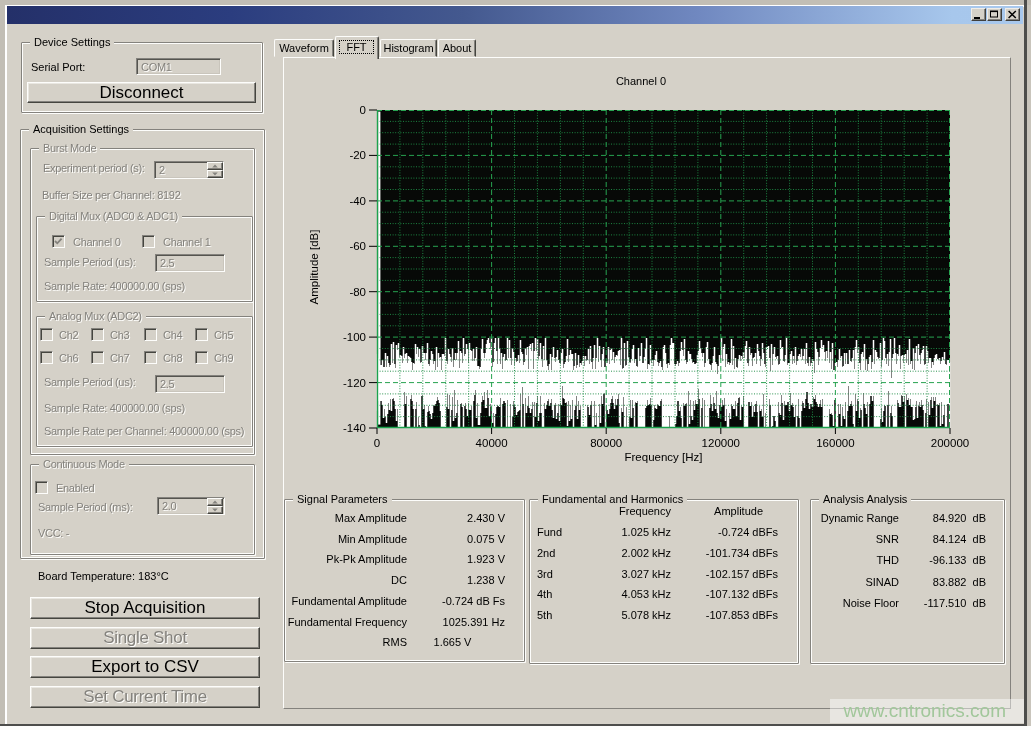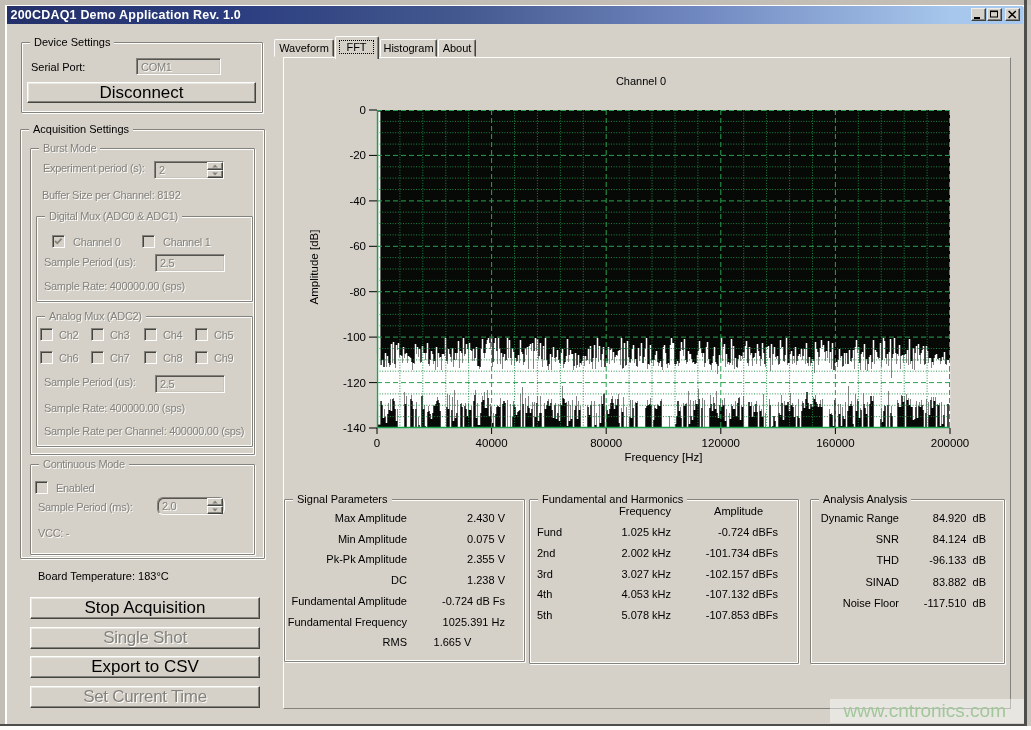--- a/index.html
+++ b/index.html
@@ -49,21 +49,20 @@
 <div class="win"></div>
 <div class="fr-t"></div>
 <div class="fr-l"></div>
 <div class="hi-t"></div>
 <div class="hi-l"></div>
 <div class="fr-r"></div>
 <div class="fr-b"></div>
 <div class="fr-r2"></div>
 
 <div class="titlebar">
-  <div class="title-text">200CDAQ1 Demo Application Rev. 1.0</div>
   <div class="capbtn" style="left:964px;"><svg width="13" height="11" viewBox="0 0 13 11">
         <rect x="2" y="8" width="6" height="2" fill="#000"></rect>
       </svg></div>
   <div class="capbtn" style="left:980px;"><svg width="13" height="11" viewBox="0 0 13 11">
         <rect x="2.5" y="2.5" width="7" height="5.5" fill="none" stroke="#000" stroke-width="1"></rect>
         <rect x="2" y="1.5" width="8" height="1.6" fill="#000"></rect>
       </svg></div>
   <div class="capbtn" style="left:998px;"><svg width="13" height="11" viewBox="0 0 13 11">
         <path d="M2.6 2 L9.8 9 M9.8 2 L2.6 9" stroke="#000" stroke-width="1.5"></path>
       </svg></div>
@@ -134,21 +133,21 @@
 <div class="field dis" style="left:155px;top:375px;width:70px;height:18px;">2.5</div>
 <div class="abs dis" style="left:44px;top:402px;">Sample Rate: 400000.00 (sps)</div>
 <div class="abs dis" style="left:44px;top:425px;">Sample Rate per Channel: 400000.00 (sps)</div>
 
 <div class="grp" style="left:30px;top:464px;width:223px;height:89px;">
   <div class="lbl dis">Continuous Mode</div>
 </div>
 <div class="chk" style="left:35px;top:481px;"></div>
 <div class="abs dis" style="left:56px;top:482px;">Enabled</div>
 <div class="abs dis" style="left:38px;top:501px;">Sample Period (ms):</div>
-<div class="field dis" style="left:157px;top:497px;width:68px;height:18px;border-radius:6px;">2.0</div>
+<div class="field dis" style="left:157px;top:497px;width:68px;height:18px;">2.0</div>
 <div class="abs" style="left:207px;top:498px;width:16px;height:8px;background:#d5d1c8;border:1px solid;border-color:#fdfdfb #45453f #45453f #fdfdfb;box-sizing:border-box;box-shadow:inset -1px -1px 0 #84827d;">
     <svg width="14" height="6" viewBox="0 0 14 6" style="display:block">
       <path d="M7 1.5 L9.8 4.5 L4.2 4.5 Z" fill="#84827d"></path>
     </svg>
   </div>
 <div class="abs" style="left:207px;top:506px;width:16px;height:8px;background:#d5d1c8;border:1px solid;border-color:#fdfdfb #45453f #45453f #fdfdfb;box-sizing:border-box;box-shadow:inset -1px -1px 0 #84827d;">
     <svg width="14" height="6" viewBox="0 0 14 6" style="display:block">
       <path d="M7 4.5 L9.8 1.5 L4.2 1.5 Z" fill="#84827d"></path>
     </svg>
   </div>
@@ -284,21 +283,21 @@
   <div class="lbl">Fundamental and Harmonics</div>
 </div>
 <div class="grp" style="left:810px;top:499px;width:193px;height:163px;">
   <div class="lbl">Analysis Analysis</div>
 </div>
 <div class="abs" style="left:280px;top:512px;width:127px;text-align:right;">Max Amplitude</div>
 <div class="abs" style="left:400px;top:512px;width:105px;text-align:right;">2.430 V</div>
 <div class="abs" style="left:280px;top:533px;width:127px;text-align:right;">Min Amplitude</div>
 <div class="abs" style="left:400px;top:533px;width:105px;text-align:right;">0.075 V</div>
 <div class="abs" style="left:280px;top:553px;width:127px;text-align:right;">Pk-Pk Amplitude</div>
-<div class="abs" style="left:400px;top:553px;width:105px;text-align:right;">2.355 V</div>
+<div class="abs" style="left:400px;top:553px;width:105px;text-align:right;">1.923 V</div>
 <div class="abs" style="left:280px;top:574px;width:127px;text-align:right;">DC</div>
 <div class="abs" style="left:400px;top:574px;width:105px;text-align:right;">1.238 V</div>
 <div class="abs" style="left:280px;top:595px;width:127px;text-align:right;">Fundamental Amplitude</div>
 <div class="abs" style="left:400px;top:595px;width:105px;text-align:right;">-0.724 dB Fs</div>
 <div class="abs" style="left:280px;top:616px;width:127px;text-align:right;">Fundamental Frequency</div>
 <div class="abs" style="left:400px;top:616px;width:105px;text-align:right;">1025.391 Hz</div>
 <div class="abs" style="left:280px;top:636px;width:127px;text-align:right;">RMS</div>
 <div class="abs" style="left:400px;top:636px;width:105px;text-align:center;">1.665 V</div>
 <div class="abs" style="left:571px;top:505px;width:100px;text-align:right;">Frequency</div>
 <div class="abs" style="left:663px;top:505px;width:100px;text-align:right;">Amplitude</div>

